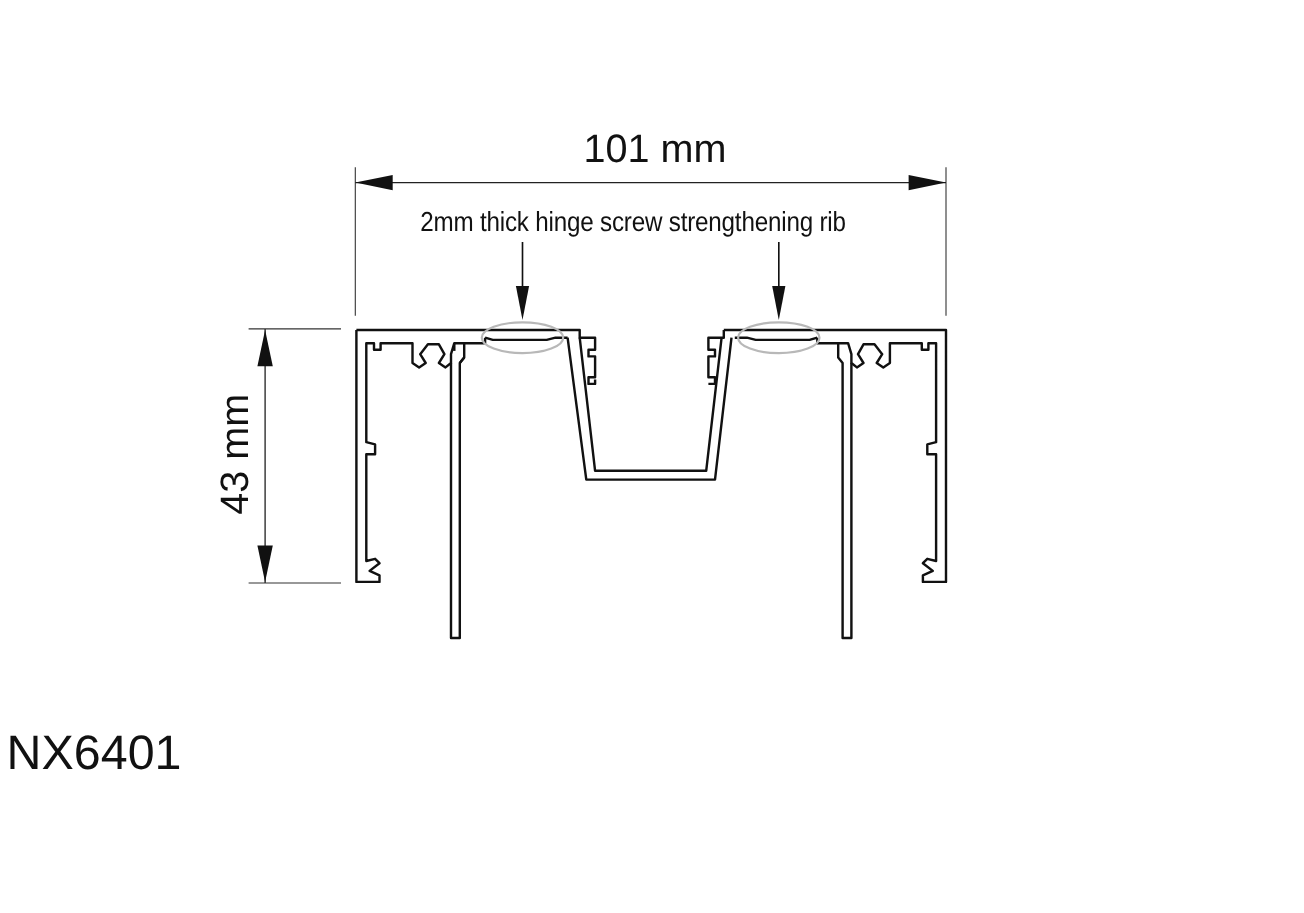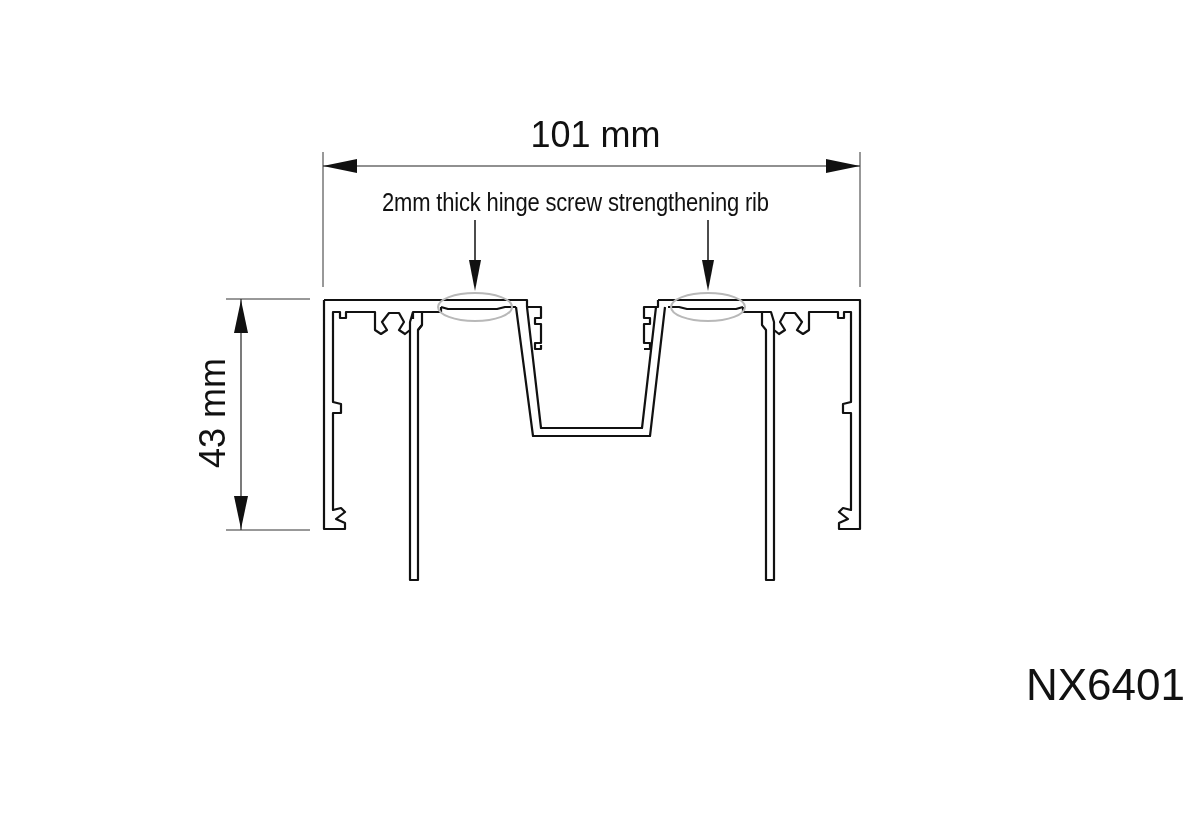--- a/index.html
+++ b/index.html
@@ -2,21 +2,21 @@
 <html><head>
   <meta charset="utf-8">
   <style>
     html, body { margin: 0; padding: 0; background: #ffffff; }
     body { width: 1185px; height: 830px; position: relative; overflow: hidden; font-family: "Liberation Sans", sans-serif; }
     .canvas { position: absolute; left: 0; top: 0; width: 949px; height: 830px; }
     .label { position: absolute; color: #111111; white-space: nowrap; font-family: "Liberation Sans", sans-serif; }
     .width-label { left: 0; width: 1185px; text-align: center; top: 114px; font-size: 36px; padding-left: 6px; box-sizing: border-box; }
     .rib-label { left: 382px; top: 188px; font-size: 25px; transform: scaleX(0.88); transform-origin: left center; letter-spacing: -0.2px; }
     .height-label { left: 193px; top: 413px; font-size: 36px; transform: translate(-50%, -50%) rotate(-90deg); transform-origin: center; left: 213px; }
-    .part-label { left: 0; width: 1185px; text-align: right; top: 660px; font-size: 44px; padding-left: 6px; box-sizing: border-box; }
+    .part-label { left: 0; width: 1185px; text-align: left; top: 660px; font-size: 44px; padding-left: 6px; box-sizing: border-box; }
     svg { position: absolute; left: 0; top: 0; }
   </style>
 </head>
 <body>
 
 <div class="canvas">
   <svg width="1185" height="830" viewBox="0 0 1185 830">
     <defs>
       <marker id="arrL" markerWidth="36" markerHeight="14" refX="1" refY="7" orient="auto" markerUnits="userSpaceOnUse">
         <path d="M0,7 L36,0 L36,14 Z" fill="#111"></path>

